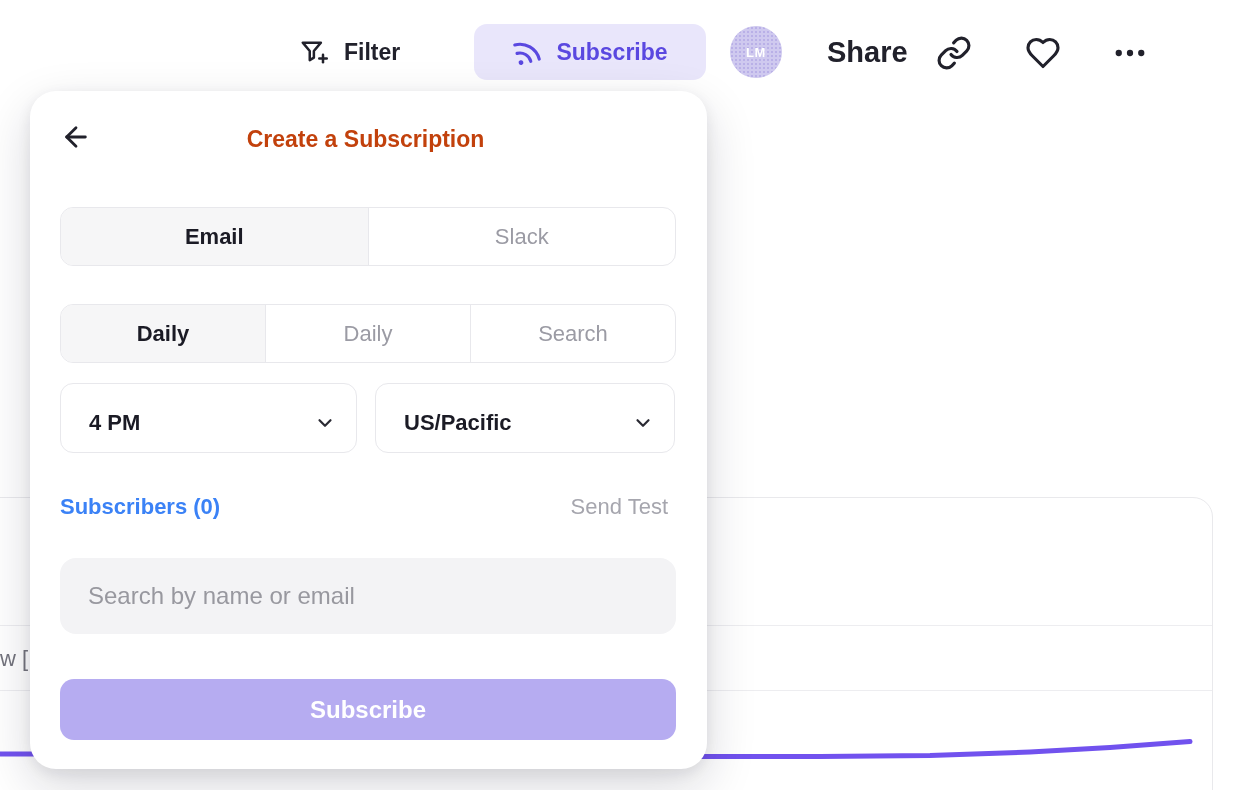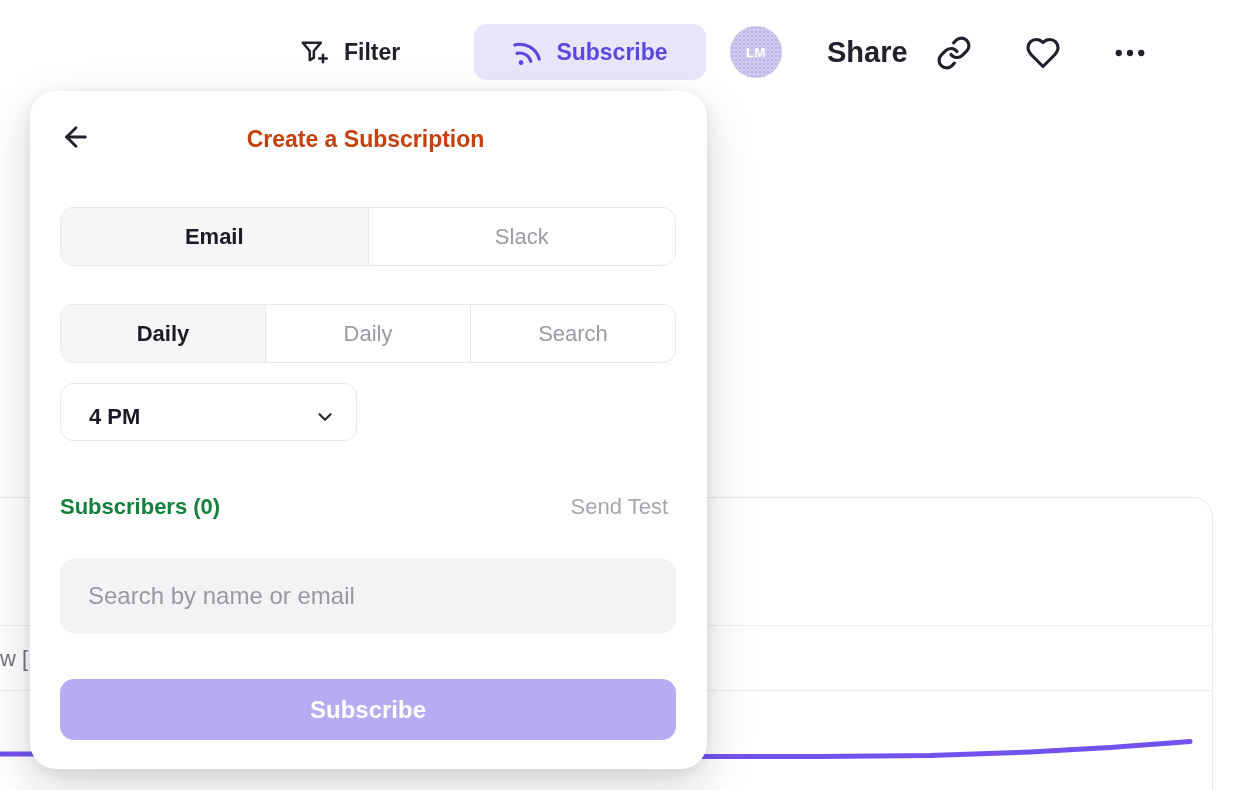--- a/index.html
+++ b/index.html
@@ -50,29 +50,29 @@
   .modal-title{position:absolute;left:0;right:6px;top:35px;text-align:center;
     font-size:23px;font-weight:600;color:#c2410c;}
   .seg{position:absolute;left:30px;width:616px;height:59px;border:1px solid var(--border);
     border-radius:13px;display:flex;overflow:hidden;background:#fff;margin-top:17px;}
   .seg2{top:99px;} .seg3{top:196px;}
   .segitem{flex:1;display:flex;align-items:center;justify-content:center;font-size:22px;
     color:var(--text-muted);font-weight:500;border-left:1px solid var(--border);cursor:pointer;}
   .segitem:first-child{border-left:none;}
   .segitem.selected{background:var(--selected-tab-bg);color:var(--text-primary);font-weight:600;
     border-radius:12px 0 0 12px;}
-  .select{position:absolute;top:292px;height:58px;border:1px solid var(--border);border-radius:13px;
+  .select{position:absolute;top:292px;height:70px;border:1px solid var(--border);border-radius:13px;
     display:flex;align-items:center;justify-content:space-between;
     padding:9px 20px 0 28px;font-size:22px;font-weight:600;color:var(--text-primary);
     background:#fff;cursor:pointer;}
   .select.time{left:30px;width:297px;}
   .select.tz{left:345px;width:300px;}
   .subs-row{position:absolute;left:30px;top:402px;width:616px;display:flex;
     justify-content:space-between;align-items:center;height:28px;}
-  .subs-label{font-size:22px;font-weight:700;color:#15803d;}
+  .subs-label{font-size:22px;font-weight:700;color:#3b82f6;}
   .send-test{font-size:22px;font-weight:500;color:#a6a6ae;margin-right:8px;cursor:pointer;}
   .search{position:absolute;left:30px;top:467px;width:616px;height:76px;border:none;
     border-radius:16px;background:var(--search-bg);padding:0 28px;font-size:24px;
     color:var(--text-primary);outline:none;font-family:"Liberation Sans",sans-serif;}
   .search::placeholder{color:#98989f;}
   .cta{position:absolute;left:30px;top:588px;width:616px;height:61px;border-radius:14px;
     background:var(--cta-disabled);color:#fff;font-size:24px;font-weight:600;
     display:flex;align-items:center;justify-content:center;cursor:pointer;}
 </style>
 </head>
@@ -172,20 +172,28 @@
 
     <div class="select time">
       <span>4 PM</span>
       <span style="display:flex;">
         <svg width="22" height="22" viewBox="0 0 24 24" fill="none" stroke="#2a2a33" stroke-width="2.4" stroke-linecap="round" stroke-linejoin="round">
           <path d="m6 9 6 6 6-6"></path>
         </svg>
       </span>
     </div>
 
+    <div class="select tz">
+      <span>US/Pacific</span>
+      <span style="display:flex;">
+        <svg width="22" height="22" viewBox="0 0 24 24" fill="none" stroke="#2a2a33" stroke-width="2.4" stroke-linecap="round" stroke-linejoin="round">
+          <path d="m6 9 6 6 6-6"></path>
+        </svg>
+      </span>
+    </div>
 
     <div class="subs-row">
       <span class="subs-label">Subscribers (0)</span>
       <span class="send-test">Send Test</span>
     </div>
 
     <input class="search" type="text" placeholder="Search by name or email" style="">
 
     <div class="cta">Subscribe</div>
   </div>

